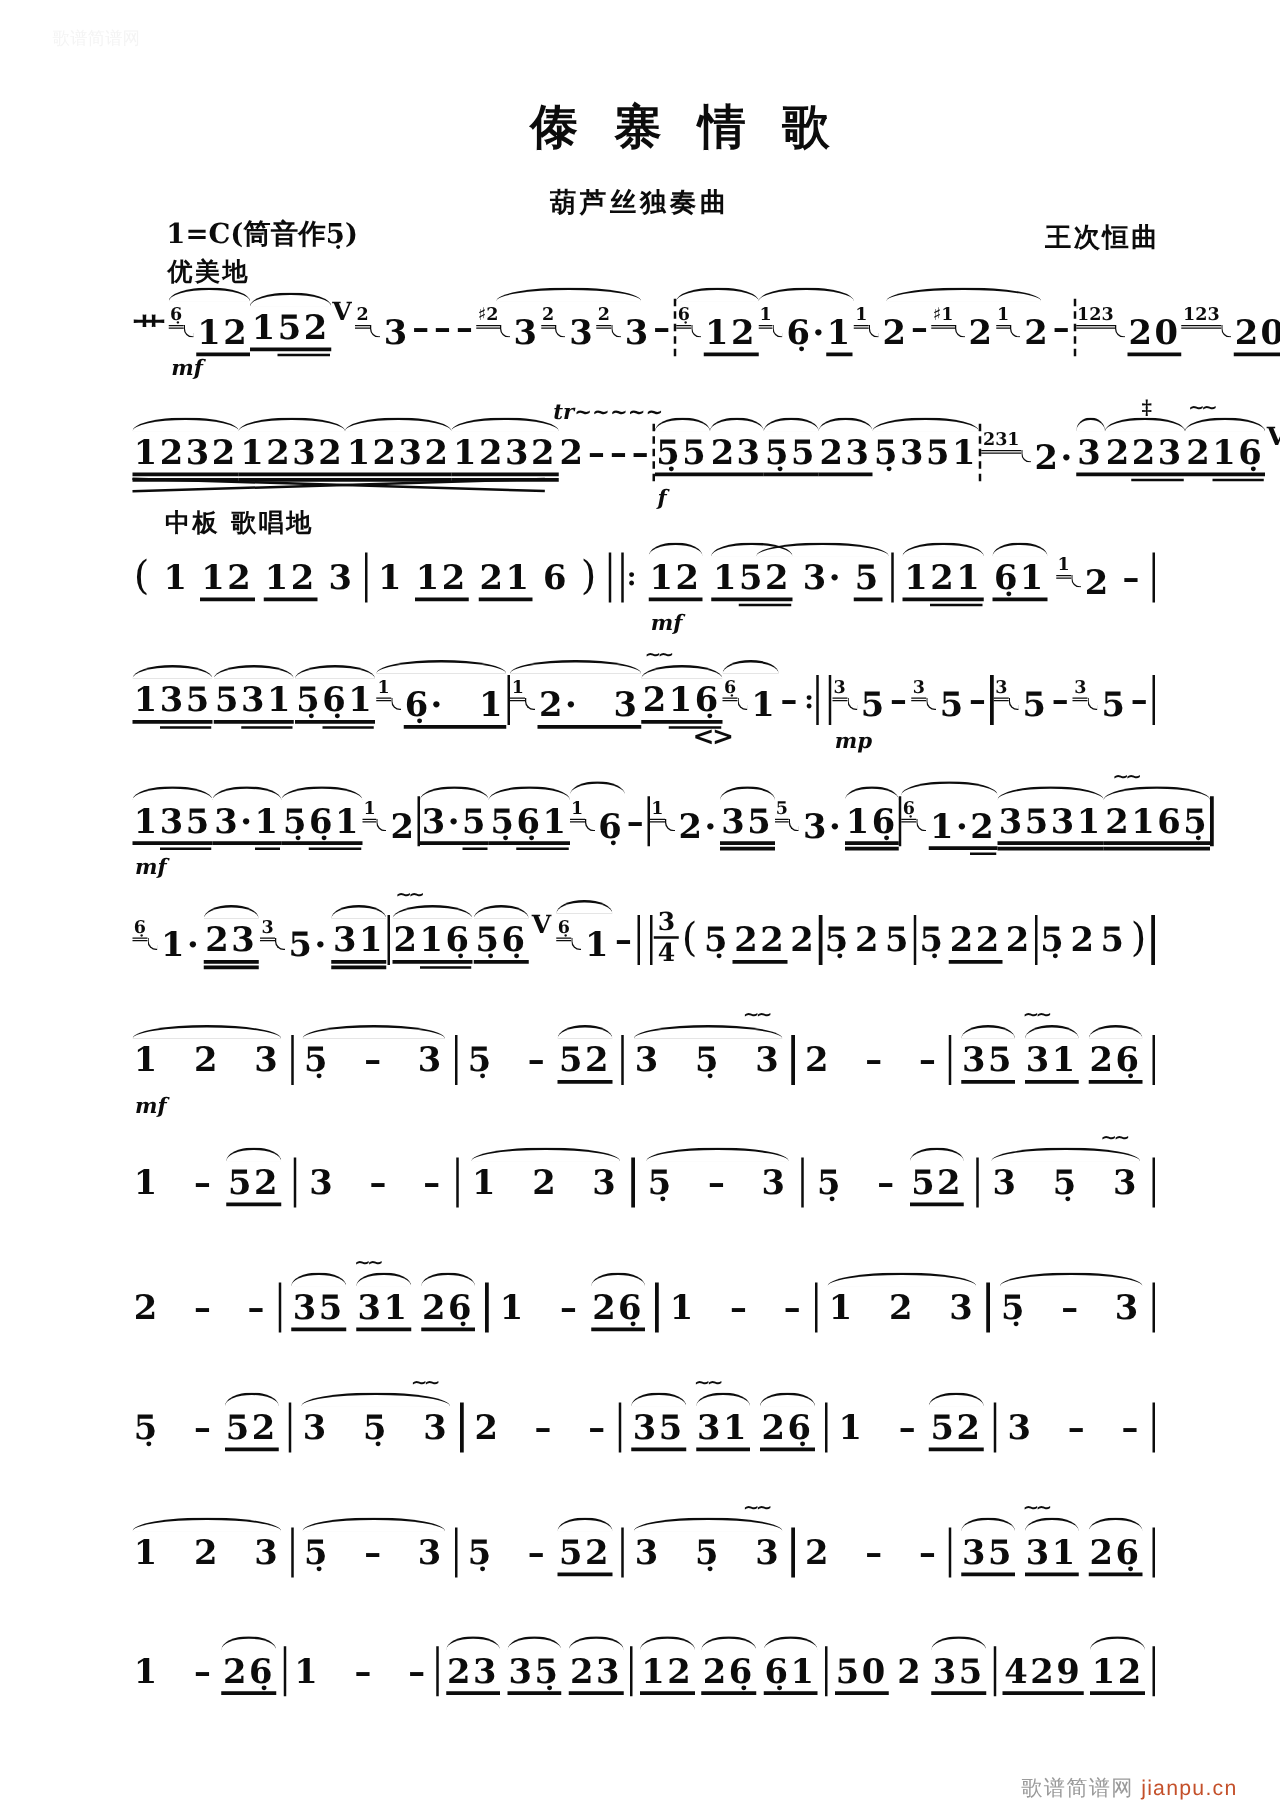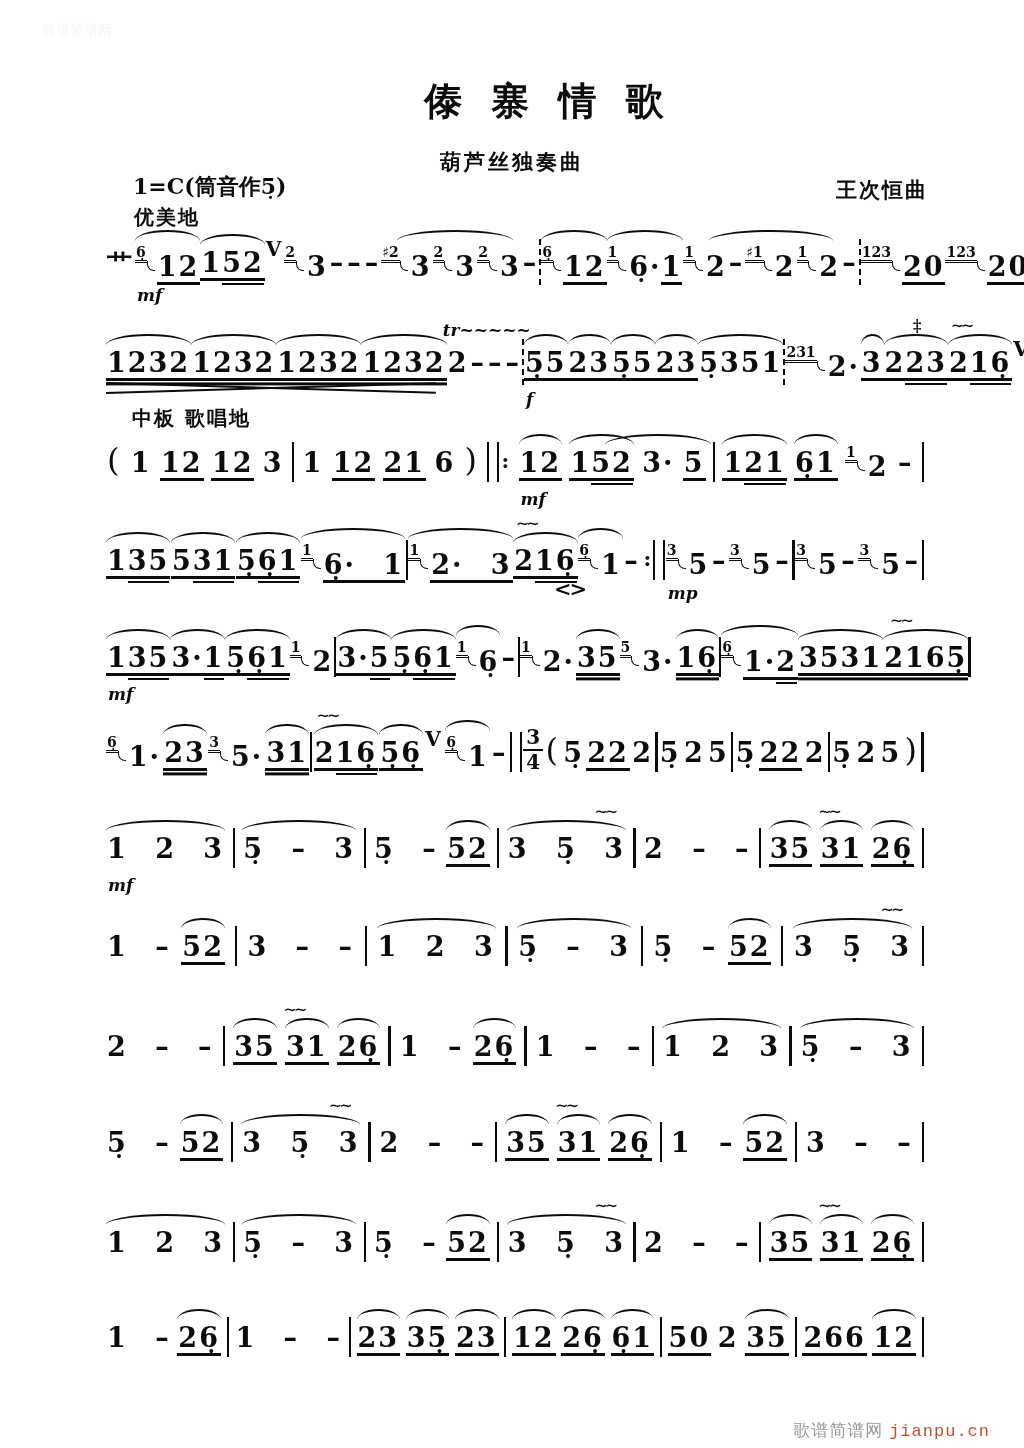--- a/index.html
+++ b/index.html
@@ -50,21 +50,21 @@
   .ts{display:inline-flex;flex-direction:column;align-items:center;font-size:20px;font-weight:bold;line-height:1.05;position:relative;top:-2px;}
   .ts .den{border-top:2.2px solid #0c0c0c;padding:1px 3px 0;margin-top:1px;}
   
   .hp{position:absolute;height:12px;}
   .hp::before,.hp::after{content:"";position:absolute;left:0;width:100%;height:2px;background:#0c0c0c;transform-origin:left center;}
   .hp::before{top:0;transform:rotate(1.7deg);}
   .hp::after{top:10px;transform:rotate(-1.7deg);}
   .extra{position:absolute;font-weight:bold;font-size:21px;letter-spacing:-2px;}
   
   .wm{position:absolute;top:1419px;right:34px;font-size:17px;letter-spacing:1px;
-      font-family:Liberation Mono, monospace;color:#9a9a9a;}
+      font-family:Liberation Sans, sans-serif;color:#9a9a9a;}
   .wm .wm-url{color:#c4502a;margin-left:6px;}
   .wm-top{position:absolute;top:22px;left:42px;font-size:14px;color:rgba(120,120,120,0.08);
           font-family:"DejaVu Sans","Liberation Sans",sans-serif;}
 </style>
 </head>
 <body>
 
 <div class="page">
   <div class="wm-top">歌谱简谱网</div>
   <div class="title">傣 寨 情 歌</div>
@@ -329,21 +329,21 @@
         <span class="tok"><span class="slur"></span><span class="nt u1">23</span></span>
         <span class="bar single"></span>
         <span class="tok"><span class="slur"></span><span class="nt u1">12</span></span>
         <span class="tok"><span class="slur"></span><span class="nt u1">26̣</span></span>
         <span class="tok"><span class="slur"></span><span class="nt u1">6̣1</span></span>
         <span class="bar single"></span>
         <span class="tok"><span class="nt u1">50</span></span>
         <span class="tok"><span class="nt u0">2</span></span>
         <span class="tok"><span class="slur"></span><span class="nt u1">35</span></span>
         <span class="bar single"></span>
-        <span class="tok"><span class="nt u1">266</span></span>
+        <span class="tok"><span class="nt u1">429</span></span>
         <span class="tok"><span class="slur"></span><span class="nt u1">12</span></span>
         <span class="bar single"></span>
       </div>
     </div>
   <div class="wm">
     <span>歌谱简谱网</span><span class="wm-url">jianpu.cn</span>
   </div>
 </div>
 
 </body></html>

